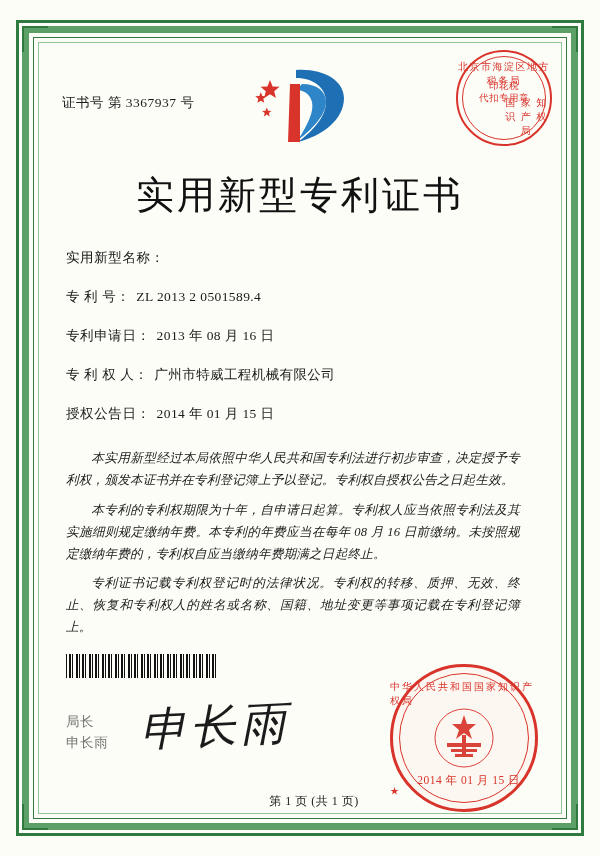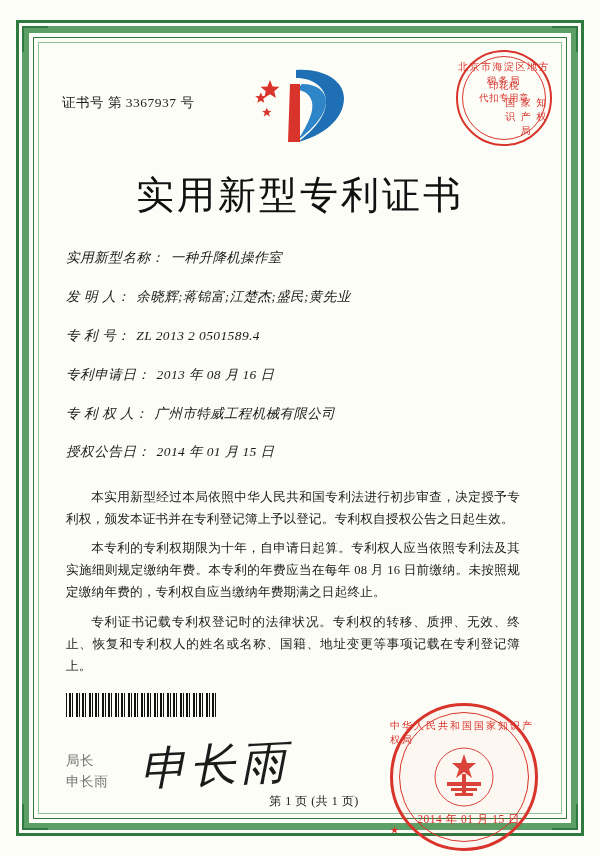--- a/index.html
+++ b/index.html
@@ -132,34 +132,34 @@
   .fields {
     padding: 0 26px 0 26px;
   }
   .field {
     display: flex;
     align-items: flex-start;
     font-size: 13.5px;
     color: #1a1a1a;
     margin-bottom: 20px;
     line-height: 1.4;
-    font-style: italic;
   }
   .field .label {
     white-space: nowrap;
     letter-spacing: 0.6px;
   }
   .field .value {
     margin-left: 6px;
     letter-spacing: 0.4px;
   }
 
   
   .paragraphs {
     padding: 4px 40px 0 26px;
+    font-style: italic;
   }
   .para {
     font-size: 12.6px;
     line-height: 1.75;
     color: #1a1a1a;
     text-align: justify;
     text-indent: 2em;
     margin: 0 0 7px 0;
     letter-spacing: 0.2px;
   }
@@ -301,25 +301,20 @@
         </div>
         <div class="arc bot">国 家 知 识 产 权 局</div>
       </div>
     </div>
 
     <div class="title">实用新型专利证书</div>
 
     <div class="fields">
       <div class="field">
         <span class="label">实用新型名称：</span>
-        <span class="value">一种升降机操作室</span>
-      </div>
-      <div class="field">
-        <span class="label">发  明  人：</span>
-        <span class="value">余晓辉;蒋锦富;江楚杰;盛民;黄先业</span>
       </div>
       <div class="field">
         <span class="label">专  利  号：</span>
         <span class="value">ZL 2013 2 0501589.4</span>
       </div>
       <div class="field">
         <span class="label">专利申请日：</span>
         <span class="value">2013 年 08 月 16 日</span>
       </div>
       <div class="field">

